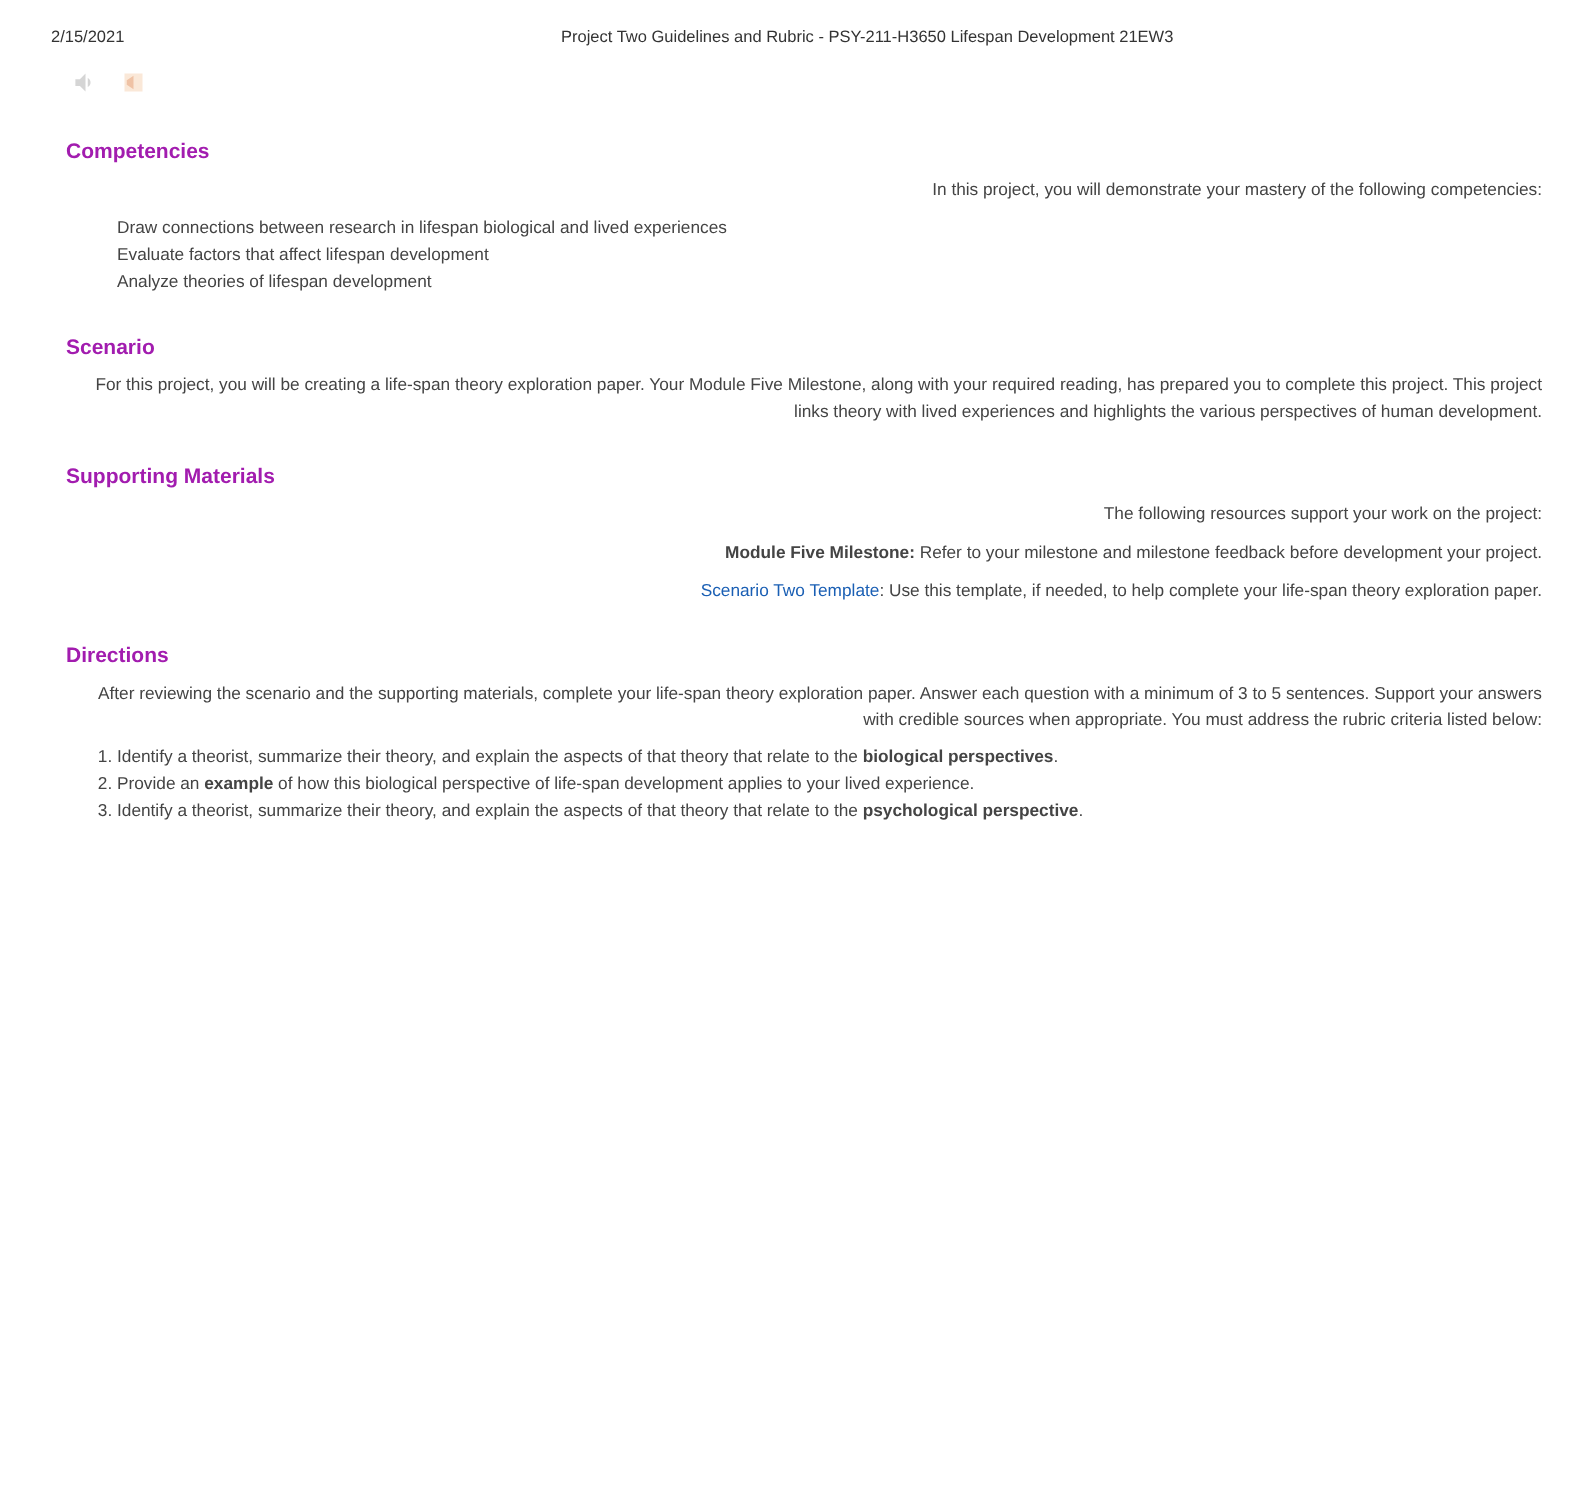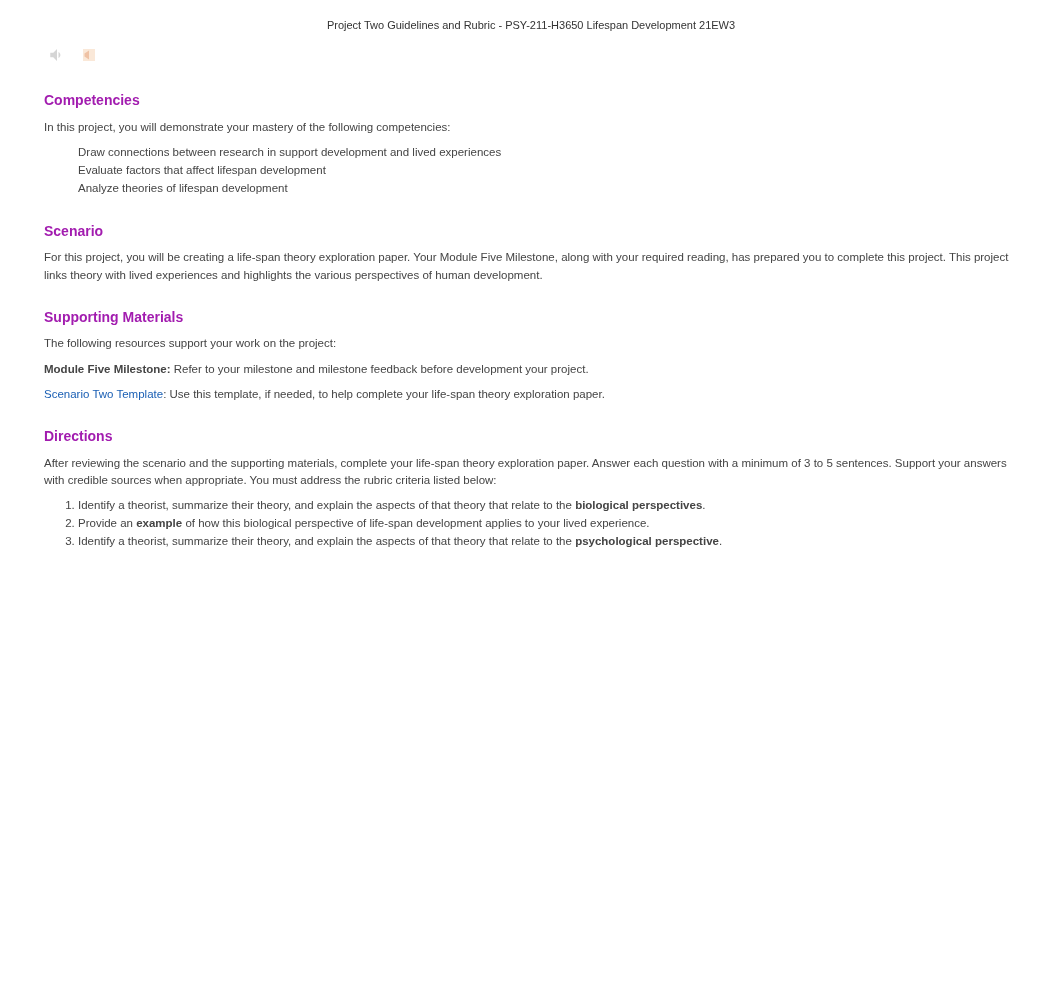--- a/index.html
+++ b/index.html
@@ -21,21 +21,21 @@
       align-items: baseline;
       font-size: 11px;
       color: #333;
       margin-bottom: 10px;
     }
     .header-date {
       width: 340px;
     }
     .header-title {
       flex: 1;
-      text-align: center;
+      text-align: left;
     }
     .icon-row {
       display: flex;
       gap: 6px;
       margin: 6px 0 14px 0;
       padding-left: 10px;
     }
     .icon-box {
       width: 26px;
       height: 24px;
@@ -51,20 +51,21 @@
       font-size: 14px;
       font-weight: 700;
       color: #a21caf;
       margin: 24px 0 8px 10px;
     }
     p.body-text {
       font-size: 11.5px;
       color: #444;
       margin: 0 0 8px 10px;
       line-height: 1.5;
+      text-align: right;
     }
     ul.bullet-list {
       list-style: none;
       margin: 4px 0 10px 44px;
     }
     ul.bullet-list li {
       font-size: 11.5px;
       color: #444;
       line-height: 1.55;
     }
@@ -89,41 +90,42 @@
       margin-top: 40px;
     }
     .faded-block.mid {
       opacity: 0.02;
     }
   </style>
 </head>
 <body>
 
 <div class="header-row">
+  <div class="header-date">2/15/2021</div>
   <div class="header-title">Project Two Guidelines and Rubric - PSY-211-H3650 Lifespan Development 21EW3</div>
 </div>
 
 <div class="icon-row">
   <div class="icon-box icon-listen">
     <svg viewBox="0 0 24 24">
         <path d="M3 9v6h4l5 5V4L7 9H3zm13.5 3c0-1.8-1-3.3-2.5-4v8c1.5-.7 2.5-2.2 2.5-4z"></path>
       </svg>
   </div>
   <div class="icon-box icon-orange">
     <svg viewBox="0 0 24 24">
         <path fill="#e67e22" d="M4 4h16v16H4z" opacity="0.5"></path>
         <path fill="#d35400" d="M6 10l6-4v12l-6-4z"></path>
       </svg>
   </div>
 </div>
 
 <h2 class="section-heading">Competencies</h2>
 <p class="body-text">In this project, you will demonstrate your mastery of the following competencies:</p>
 <ul class="bullet-list">
-  <li>Draw connections between research in support development and lived experiences</li>
+  <li>Draw connections between research in lifespan biological and lived experiences</li>
   <li>Evaluate factors that affect lifespan development</li>
   <li>Analyze theories of lifespan development</li>
 </ul>
 
 <h2 class="section-heading">Scenario</h2>
 <p class="body-text">For this project, you will be creating a life-span theory exploration paper. Your Module Five Milestone, along with your required reading, has prepared you to complete this project. This project links theory with lived experiences and highlights the various perspectives of human development.</p>
 
 <h2 class="section-heading">Supporting Materials</h2>
 <p class="body-text">The following resources support your work on the project:</p>
 <p class="body-text">

